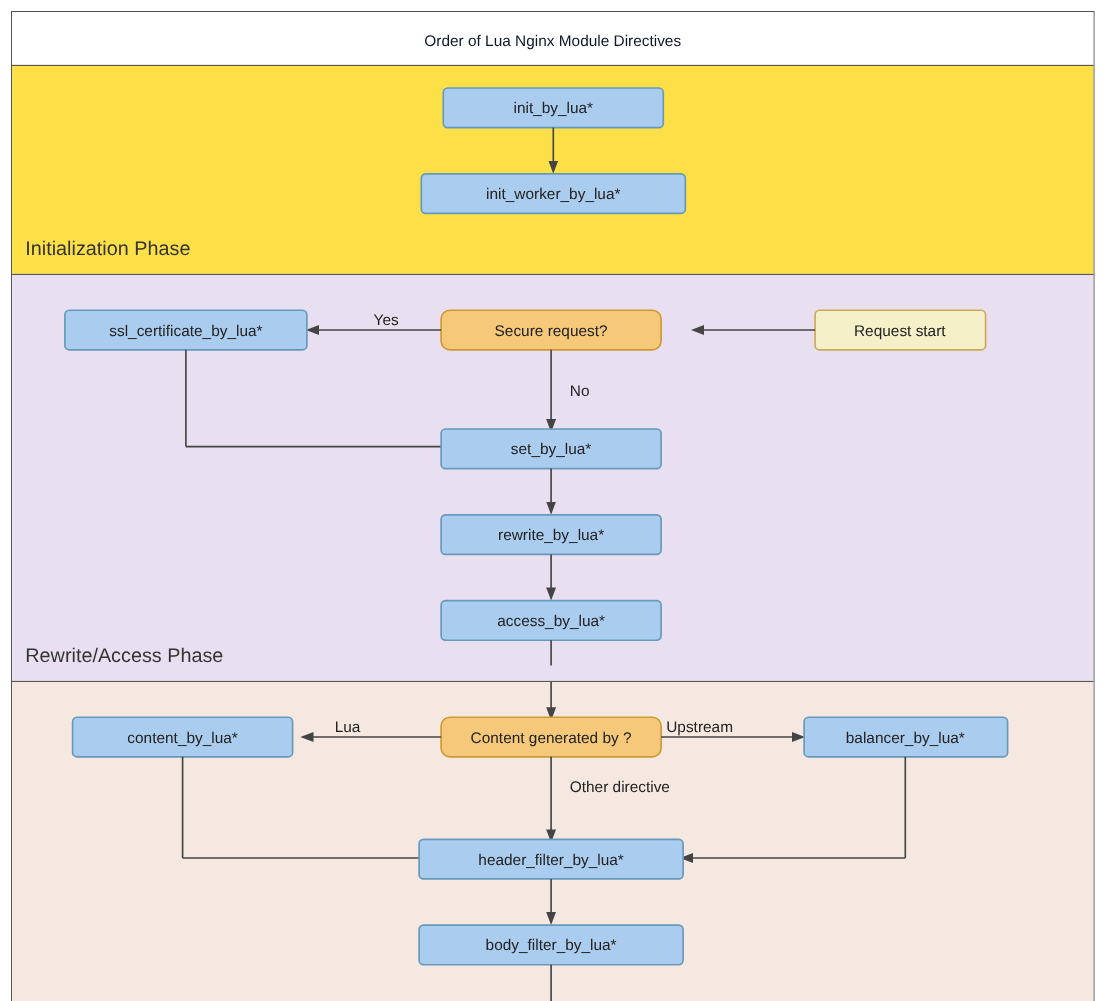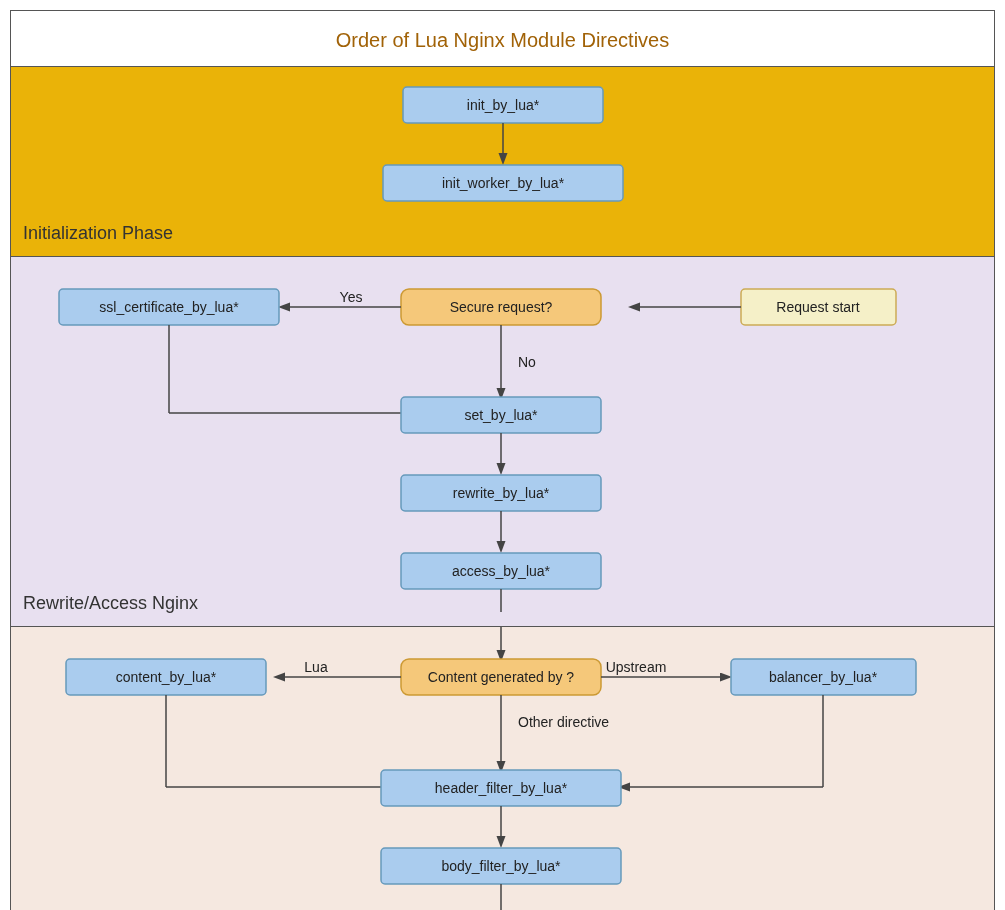--- a/index.html
+++ b/index.html
@@ -13,36 +13,36 @@
     .diagram-wrapper {
       width: 985px;
       margin: 10px auto;
       border: 1.5px solid #555;
       display: flex;
       flex-direction: column;
     }
 
     .diagram-title {
       text-align: center;
-      font-size: 20px;
+      font-size: 14px;
       font-weight: normal;
       padding: 18px 0 14px 0;
       background: #fff;
-      color: #a16207;
+      color: #0f172a;
     }
 
     .phase-section {
       display: flex;
       flex-direction: column;
       position: relative;
       border-top: 1.5px solid #555;
     }
 
     .phase-init {
-      background: #eab308;
+      background: #fde047;
       min-height: 190px;
     }
     .phase-rewrite {
       background: #e8e0f0;
       min-height: 370px;
     }
     .phase-content {
       background: #f5e8e0;
       min-height: 310px;
     }
@@ -135,21 +135,21 @@
       <rect x="390" y="218" width="200" height="36" rx="4" class="box-fill"></rect>
       <text x="490" y="241" text-anchor="middle">rewrite_by_lua*</text>
 
       <line x1="490" y1="254" x2="490" y2="293" stroke="#444" stroke-width="1.5" marker-end="url(#arrow2)"></line>
 
       <rect x="390" y="296" width="200" height="36" rx="4" class="box-fill"></rect>
       <text x="490" y="319" text-anchor="middle">access_by_lua*</text>
 
       <line x1="490" y1="332" x2="490" y2="355" stroke="#444" stroke-width="1.5"></line>
     </svg>
-    <div class="phase-label">Rewrite/Access Nginx</div>
+    <div class="phase-label">Rewrite/Access Phase</div>
   </div>
 
   <div class="phase-section phase-content">
     <svg class="phase-svg" height="300">
       <defs>
         <marker id="arrow3" markerWidth="8" markerHeight="8" refX="6" refY="3" orient="auto">
           <path d="M0,0 L0,6 L8,3 z" fill="#444"></path>
         </marker>
       </defs>
 

